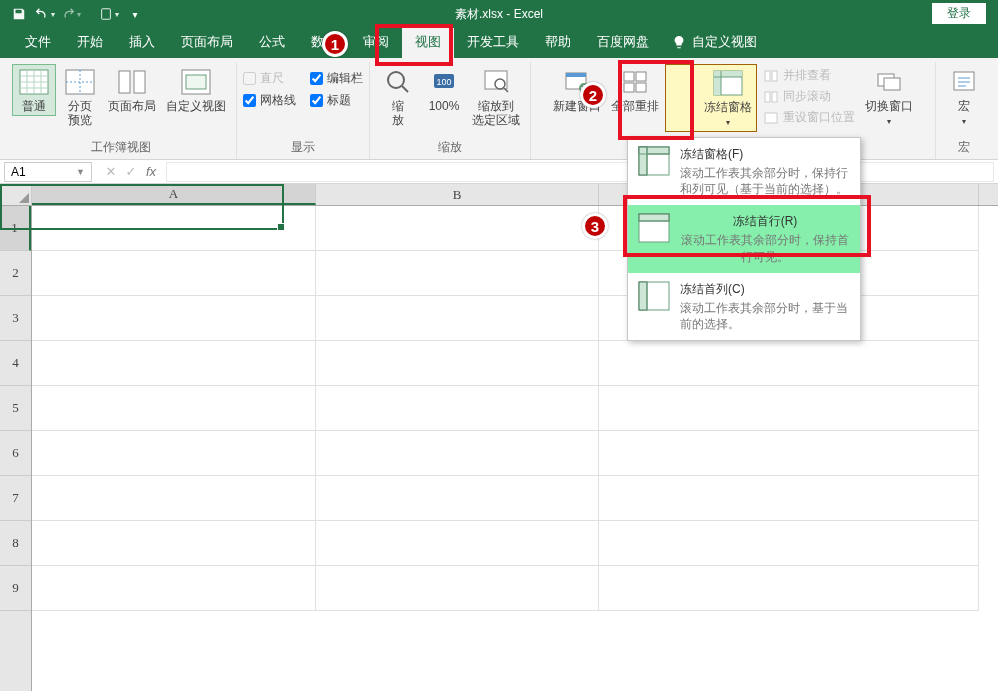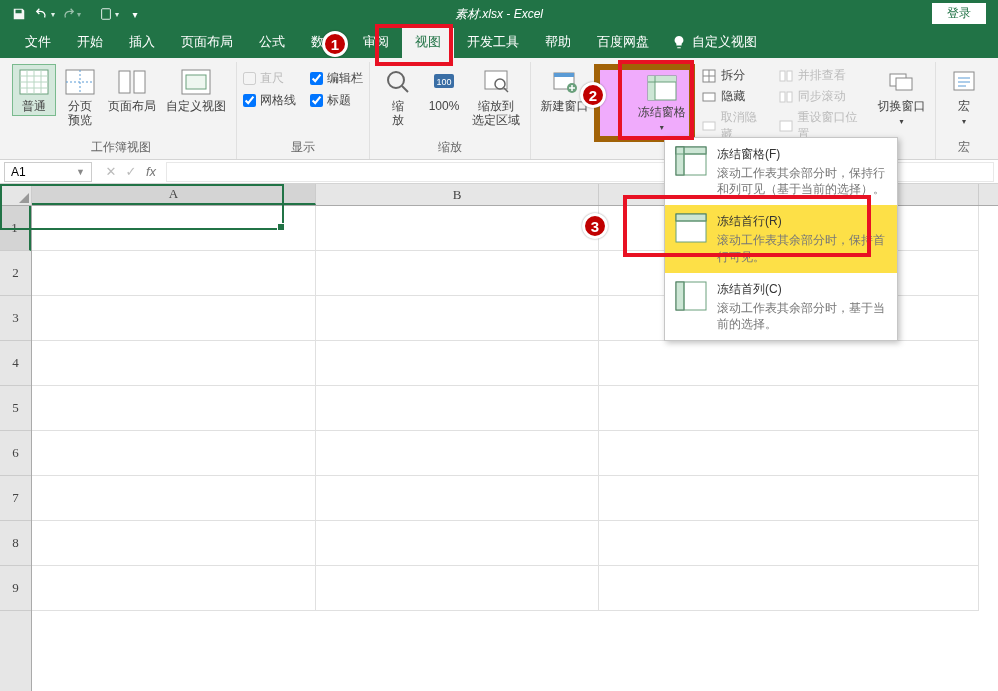--- a/index.html
+++ b/index.html
@@ -3,21 +3,21 @@
 <meta charset="utf-8">
 <style>
 * { box-sizing: border-box; margin: 0; padding: 0; font-family: "Microsoft YaHei", sans-serif; }
 body { background: #fff; width: 998px; height: 691px; overflow: hidden; position: relative; }
 
 .titlebar { background: #217346; height: 28px; display: flex; align-items: center; color: #fff; font-size: 12px; position: relative; }
 .qat { display: flex; align-items: center; gap: 4px; padding: 0 8px; }
 .qat-btn { width: 22px; height: 22px; display: flex; align-items: center; justify-content: center; cursor: pointer; color:#fff; }
 .qat-sep { width: 8px; }
 .qat-drop::after { content:"▾"; font-size:8px; margin-left:2px; color:#e0f0e8;}
-.title-center { position: absolute; left: 50%; transform: translateX(-50%); font-style: italic; }
+.title-center { position: absolute; left: 50%; transform: translateX(-50%); }
 .login-btn { position: absolute; right: 12px; top: 3px; background:#fff; color:#217346; border:1px solid #fff; padding:1px 14px; font-size:12px; cursor:pointer; }
 
 .tabs { background: #217346; height: 30px; display: flex; align-items: flex-end; padding: 0 12px; gap: 0; }
 .tab { color: #fff; font-size: 13px; padding: 6px 13px 7px; cursor: pointer; }
 .tab.active { background: #f3f3f3; color: #217346; }
 .search-tip { display:flex; align-items:center; color:#fff; font-size:13px; padding:6px 10px 7px; gap:6px;}
 .bulb { width:14px; height:14px; }
 
 .callout-red { border: 4px solid #e81123; position: absolute; z-index: 30; pointer-events: none; }
 .callout-num { position:absolute; width:26px; height:26px; border-radius:50%; background:#c00000; border:3px solid #fff; color:#fff; font-weight:bold; font-size:15px; display:flex; align-items:center; justify-content:center; z-index:31; pointer-events:none; box-shadow:0 0 2px rgba(0,0,0,.4);}
@@ -56,23 +56,23 @@
 .col-h.sel { background:#d4d4d4; border-bottom:2px solid #217346; }
 .row-headers { position:absolute; left:0; top:22px; width:32px; bottom:0; background:#e6e6e6; border-right:1px solid #aaa;}
 .row-h { height:45px; border-bottom:1px solid #ccc; font-size:13px; color:#444; display:flex; align-items:center; justify-content:center; font-family:"Times New Roman",serif;}
 .row-h.sel { background:#d4d4d4; border-right:2px solid #217346;}
 .grid { position:absolute; left:32px; top:22px; right:0; bottom:0;}
 .grid-row { display:flex; height:45px; }
 .cell { border-right:1px solid #e0e0e0; border-bottom:1px solid #e0e0e0;}
 .sel-cell { position:absolute; left:0; top:0; width:284px; height:46px; border:2px solid #217346; pointer-events:none;}
 .sel-cell::after { content:""; position:absolute; right:-3px; bottom:-3px; width:6px; height:6px; background:#217346; border:1px solid #fff;}
 
-.dropdown { position:absolute; left:664px; top:137px; width:234px; background:#fff; border:1px solid #c6c6c6; box-shadow:2px 2px 6px rgba(0,0,0,.25); z-index:20;}
+.dropdown { position:absolute; left:627px; top:137px; width:234px; background:#fff; border:1px solid #c6c6c6; box-shadow:2px 2px 6px rgba(0,0,0,.25); z-index:20;}
 .dd-item { display:flex; padding:8px 10px; gap:10px; cursor:pointer; }
-.dd-item:hover, .dd-item.hov { background:#fde047; }
+.dd-item:hover, .dd-item.hov { background:#86efac;text-align:center; }
 .dd-ic { width:32px; height:32px; flex-shrink:0; }
 .dd-txt { font-size:12px; }
 .dd-title { color:#333; margin-bottom:2px; }
 .dd-desc { color:#777; line-height:1.35; }
 
 .freeze-icon { stroke:#4a7a5c; fill:#e8f4ec; }
 </style>
 </head>
 <body>
 
@@ -238,57 +238,41 @@
         <div class="ic">
             <svg width="28" height="28" viewBox="0 0 28 28">
               <rect x="3" y="5" width="20" height="16" fill="#fff" stroke="#888"></rect>
               <rect x="3" y="5" width="20" height="4" fill="#5b9bd5"></rect>
               <circle cx="21" cy="20" r="5" fill="#6aa07c"></circle>
               <path stroke="#fff" stroke-width="1.5" d="M21 17v6M18 20h6"></path>
             </svg>
           </div>
         <div class="lbl">新建窗口</div>
       </div>
-      <div class="rbtn-lg" style="background:#f0abfc; border:6px solid #a16207;padding-left:38px;">
+      <div class="rbtn-lg">
+        <div class="ic">
+            <svg width="28" height="28" viewBox="0 0 28 28">
+              <rect x="3" y="4" width="10" height="9" fill="#fff" stroke="#888"></rect>
+              <rect x="15" y="4" width="10" height="9" fill="#fff" stroke="#888"></rect>
+              <rect x="3" y="15" width="10" height="9" fill="#fff" stroke="#888"></rect>
+              <rect x="15" y="15" width="10" height="9" fill="#fff" stroke="#888"></rect>
+            </svg>
+          </div>
+        <div class="lbl">全部重排</div>
+      </div>
+      <div class="rbtn-lg" style="background:#fef9c3; border:1px solid #a16207;padding-left:38px;">
         <div class="ic">
             <svg width="30" height="26" viewBox="0 0 30 26">
               <rect x="1" y="1" width="28" height="24" fill="#fff" stroke="#6aa07c"></rect>
               <rect x="1" y="1" width="28" height="6" fill="#cde6d5"></rect>
               <rect x="1" y="1" width="7" height="24" fill="#cde6d5"></rect>
               <path stroke="#6aa07c" d="M1 7h28M8 1v24"></path>
             </svg>
           </div>
         <div class="lbl"><span>冻结窗格</span><br><span style="font-size:8px;">▾</span></div>
-      </div>
-      <div class="small-stack">
-        <div class="row">
-            <span class="ic-sm">
-              <svg width="14" height="14" viewBox="0 0 14 14">
-                <rect x="1" y="1" width="12" height="12" fill="#fff" stroke="#888"></rect>
-                <path stroke="#888" d="M7 1v12M1 7h12"></path>
-              </svg>
-            </span>
-            <span>拆分</span>
-          </div>
-        <div class="row">
-            <span class="ic-sm">
-              <svg width="14" height="14" viewBox="0 0 14 14">
-                <rect x="1" y="3" width="12" height="8" fill="#fff" stroke="#888"></rect>
-              </svg>
-            </span>
-            <span>隐藏</span>
-          </div>
-        <div class="row disabled">
-            <span class="ic-sm">
-              <svg width="14" height="14" viewBox="0 0 14 14">
-                <rect x="1" y="3" width="12" height="8" fill="#fff" stroke="#ccc"></rect>
-              </svg>
-            </span>
-            <span>取消隐藏</span>
-          </div>
       </div>
       <div class="small-stack">
         <div class="row disabled">
             <span class="ic-sm">
               <svg width="14" height="14" viewBox="0 0 14 14">
                 <rect x="1" y="2" width="5" height="10" fill="#fff" stroke="#ccc"></rect>
                 <rect x="8" y="2" width="5" height="10" fill="#fff" stroke="#ccc"></rect>
               </svg>
             </span>
             <span>并排查看</span>

